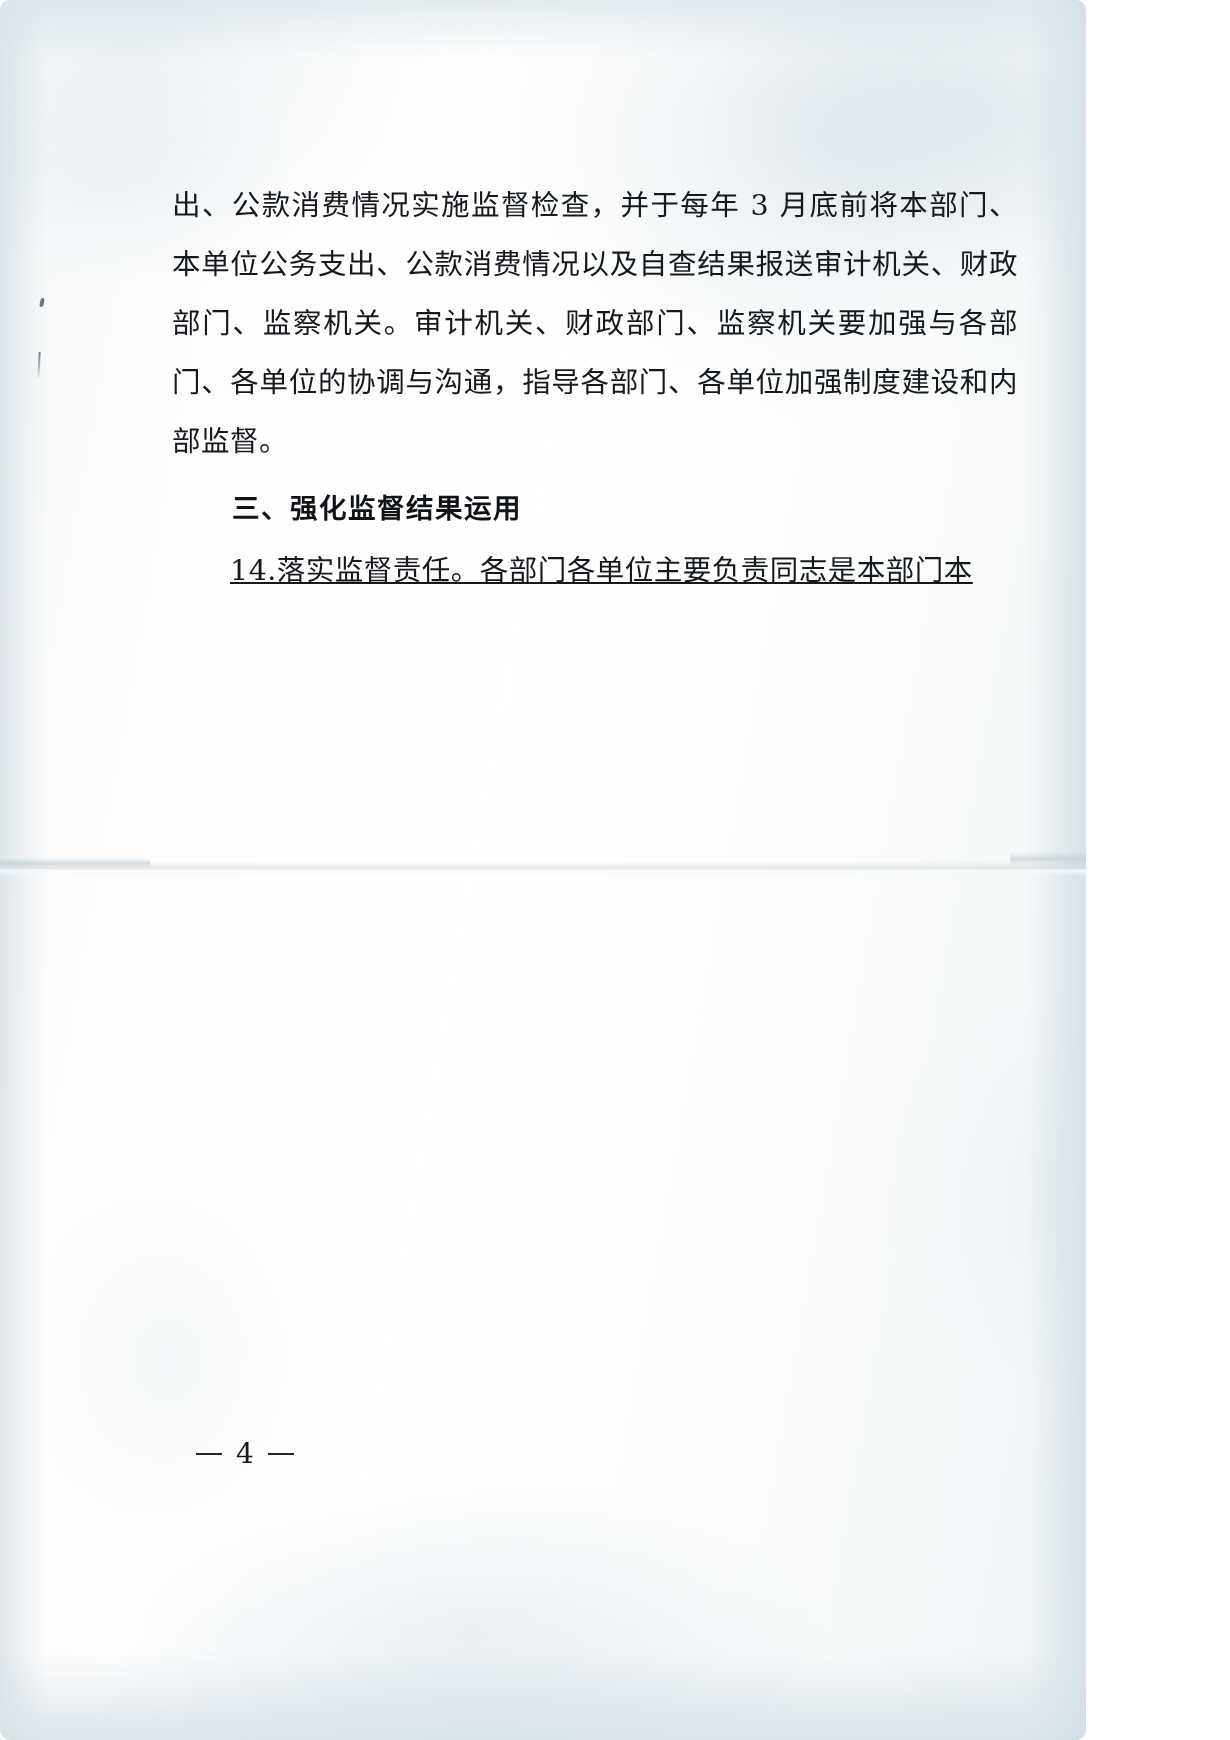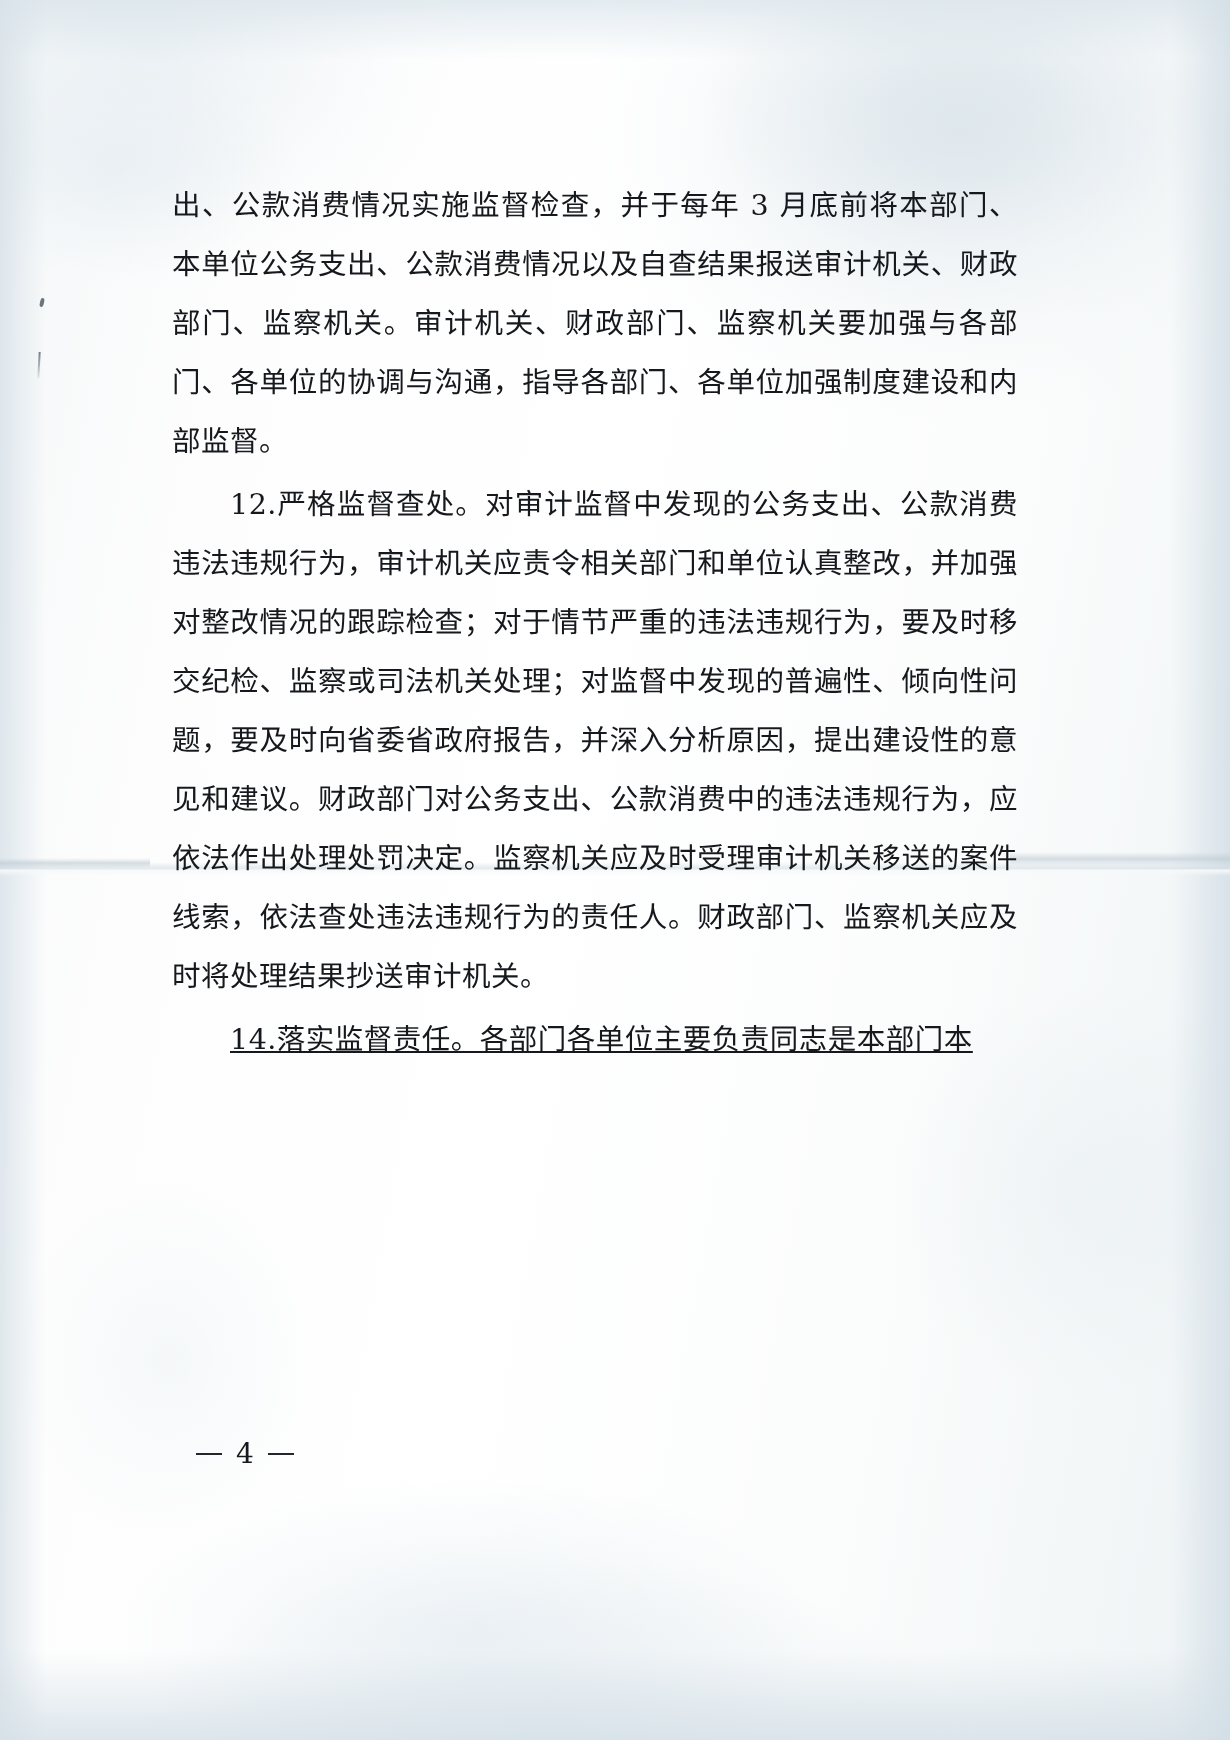--- a/index.html
+++ b/index.html
@@ -11,28 +11,29 @@
     width: 1230px;
     height: 1740px;
     background: #ffffff;
     font-family: "DejaVu Serif", serif;
     overflow: hidden;
   }
 
   
   .page {
     position: relative;
-    width: 1230px;
+    width: 1086px;
     height: 1740px;
     background:
       radial-gradient(ellipse 520px 380px at 78% 8%, rgba(226,233,238,0.85) 0%, rgba(240,244,246,0.25) 55%, rgba(255,255,255,0) 75%),
       radial-gradient(ellipse 420px 300px at 12% 3%, rgba(231,238,242,0.8) 0%, rgba(245,248,250,0.2) 60%, rgba(255,255,255,0) 80%),
       radial-gradient(ellipse 600px 260px at 45% 100%, rgba(228,235,240,0.7) 0%, rgba(255,255,255,0) 70%),
       linear-gradient(100deg, #f4f7f8 0%, #fdfdfd 18%, #ffffff 45%, #fbfcfc 72%, #eef3f5 100%);
     overflow: hidden;
+    border-radius: 10px;
   }
 
   
   .blotch {
     position: absolute;
     border-radius: 50%;
     pointer-events: none;
   }
   .b1 { left: 700px; top: -40px; width: 520px; height: 300px; background: radial-gradient(ellipse at center, rgba(214,226,233,0.55), rgba(255,255,255,0) 70%); }
   .b2 { left: -60px; top: 60px;  width: 360px; height: 220px; background: radial-gradient(ellipse at center, rgba(222,232,238,0.45), rgba(255,255,255,0) 70%); }
@@ -163,22 +164,22 @@
   <div class="edge-bottom"></div>
 
   <div class="crease crease-main"></div>
   <div class="crease crease-edge-l"></div>
   <div class="crease crease-edge-r"></div>
 
   <div class="content">
 
     <p class="para">出、公款消费情况实施监督检查，并于每年 3 月底前将本部门、本单位公务支出、公款消费情况以及自查结果报送审计机关、财政部门、监察机关。审计机关、财政部门、监察机关要加强与各部门、各单位的协调与沟通，指导各部门、各单位加强制度建设和内部监督。</p>
 
+    <h2 class="heading">三、强化监督结果运用</h2>
 
-    <p class="para indent">12.严格监督查处。对审计监督中发现的公务支出、公款消费违法违规行为，审计机关应责令相关部门和单位认真整改，并加强对整改情况的跟踪检查；对于情节严重的违法违规行为，要及时移交纪检、监察或司法机关处理；对监督中发现的普遍性、倾向性问题，要及时向省委省政府报告，并深入分析原因，提出建设性的意见和建议。财政部门对公务支出、公款消费中的违法违规行为，应依法作出处理处罚决定。监察机关应及时受理审计机关移送的案件线索，依法查处违法违规行为的责任人。财政部门、监察机关应及时将处理结果抄送审计机关。</p>
 
 
 
     <p class="para indent tight">14.落实监督责任。各部门各单位主要负责同志是本部门本</p>
 
   </div>
 
   <div class="pen-dot"></div>
   <div class="pen-tick"></div>
 

